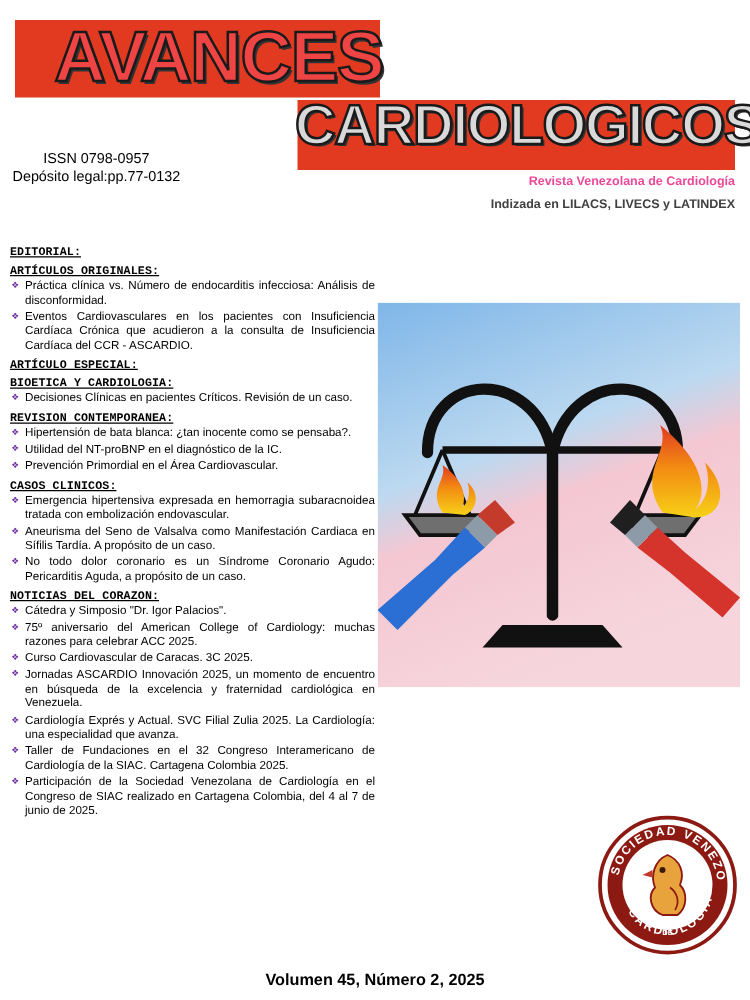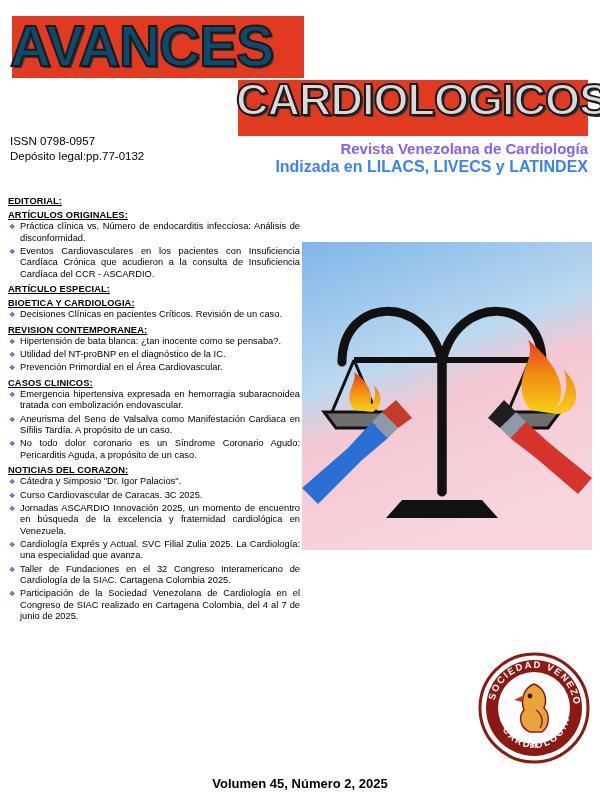--- a/index.html
+++ b/index.html
@@ -12,42 +12,43 @@
     position:relative;
   }
   
   .masthead{position:relative;height:182px;}
   .band-red-1{position:absolute;left:12px;top:16px;width:292px;height:62px;background:#e23a21;}
   .band-red-2{position:absolute;left:238px;top:80px;width:350px;height:56px;background:#e23a21;}
   .avances{
     position:absolute;left:10px;top:14px;width:330px;
     font-family:"Liberation Sans", sans-serif;
     font-weight:bold;font-size:57px;letter-spacing:-1px;
-    color:#0c4a6e;
+    color:#ef4444;
     -webkit-text-stroke:2px #1a1a1a;
     text-shadow:2px 2px 0 #333;
     line-height:64px;
+    text-align:center;
   }
   .cardiologicos{
     position:absolute;left:236px;top:74px;width:370px;
     font-weight:bold;font-size:45px;letter-spacing:-1px;
     color:#d9d9d9;
     -webkit-text-stroke:2px #1a1a1a;
     text-shadow:2px 2px 0 #333;
     line-height:52px;
   }
-  .issn{position:absolute;left:10px;top:134px;font-size:11.5px;line-height:15px;}
-  .subt1{position:absolute;right:12px;top:140px;font-size:15px;font-weight:bold;color:#8b5cf6;font-style:normal;margin-left:40px;}
-  .subt2{position:absolute;right:12px;top:158px;font-size:16px;font-weight:bold;color:#3b82f6;}
+  .issn{position:absolute;left:10px;top:120px;font-size:11.5px;line-height:15px;text-align:center;}
+  .subt1{position:absolute;right:12px;top:140px;font-size:10px;font-weight:bold;color:#ec4899;font-style:normal;margin-left:40px;}
+  .subt2{position:absolute;right:12px;top:158px;font-size:10px;font-weight:bold;color:#404040;}
   
   .content{position:absolute;left:0;top:182px;width:600px;height:618px;}
   .toc{position:absolute;left:8px;top:10px;width:292px;}
   .sec-head{
     font-size:9.3px;font-weight:bold;text-decoration:underline;
-    margin:4px 0 1px 0;letter-spacing:0.1px;
+    margin:4px 0 1px 0;letter-spacing:0.1px;font-family:Liberation Mono, monospace;
   }
   ul.items{list-style:none;margin:0;padding:0;}
   ul.items li{
     position:relative;
     font-size:9.3px;line-height:11.6px;
     padding-left:12px;margin-bottom:1.5px;
     text-align:justify;
   }
   ul.items li::before{
     content:"\2756";
@@ -104,20 +105,21 @@
       </ul>
       <div class="sec-head">CASOS CLINICOS:</div>
       <ul class="items">
         <li class="dash">Emergencia hipertensiva expresada en hemorragia subaracnoidea tratada con embolización endovascular.</li>
         <li class="dash">Aneurisma del Seno de Valsalva como Manifestación Cardiaca en Sífilis Tardía. A propósito de un caso.</li>
         <li class="dash">No todo dolor coronario es un Síndrome Coronario Agudo: Pericarditis Aguda, a propósito de un caso.</li>
       </ul>
       <div class="sec-head">NOTICIAS DEL CORAZON:</div>
       <ul class="items">
         <li>Cátedra y Simposio "Dr. Igor Palacios".</li>
+        <li>75º aniversario del American College of Cardiology: muchas razones para celebrar ACC 2025.</li>
         <li>Curso Cardiovascular de Caracas. 3C 2025.</li>
         <li>Jornadas ASCARDIO Innovación 2025, un momento de encuentro en búsqueda de la excelencia y fraternidad cardiológica en Venezuela.</li>
         <li>Cardiología Exprés y Actual. SVC Filial Zulia 2025.  La Cardiología: una especialidad que avanza.</li>
         <li>Taller de Fundaciones en el 32 Congreso Interamericano de Cardiología de la SIAC. Cartagena Colombia 2025.</li>
         <li>Participación de la Sociedad Venezolana de Cardiología en el Congreso de SIAC realizado en Cartagena Colombia, del 4 al 7 de junio de 2025.</li>
       </ul>
     </div>
 
   <div class="cover-img">
     <svg viewBox="0 0 290 308" width="290" height="308" xmlns="http://www.w3.org/2000/svg">

